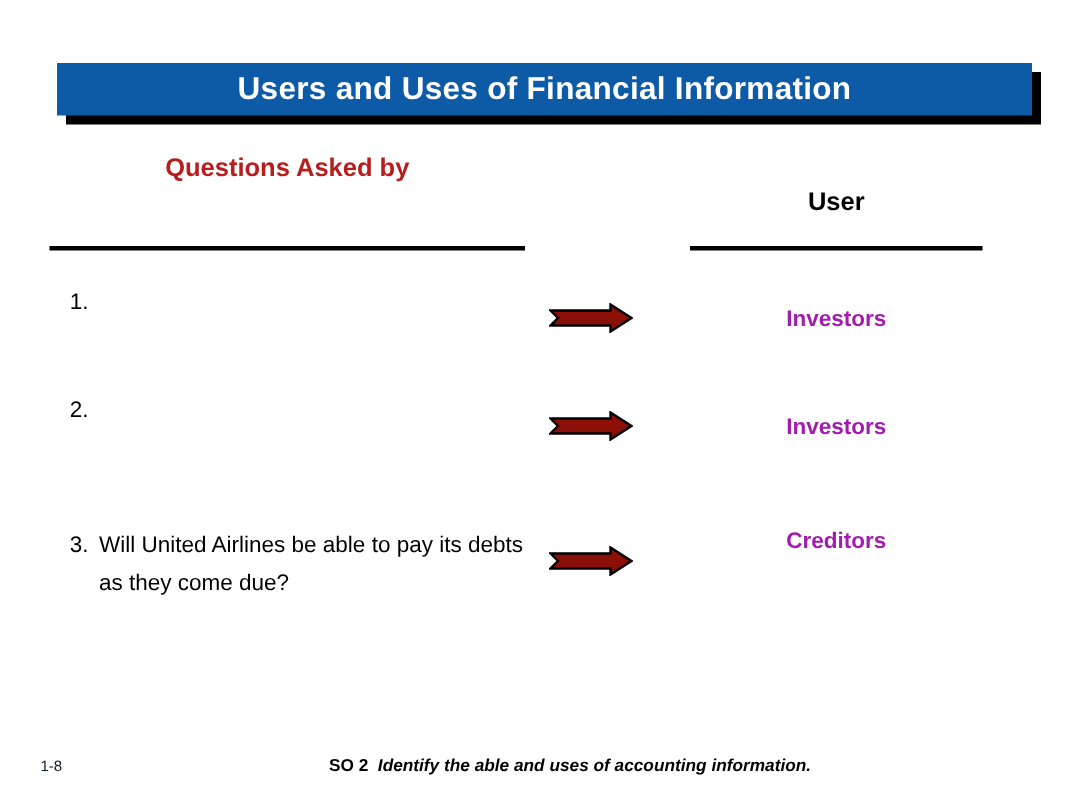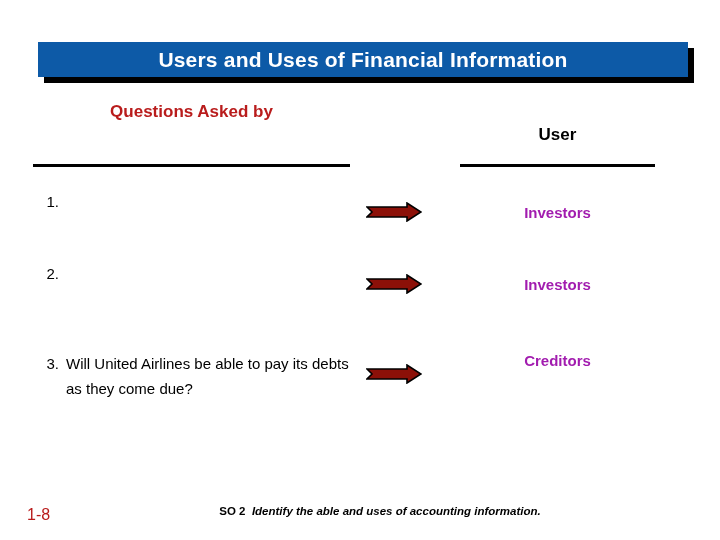--- a/index.html
+++ b/index.html
@@ -141,22 +141,22 @@
     font-size: 15px;
     font-weight: bold;
     color: #a21caf;
   }
 
   
   #page-marker {
     position: absolute;
     left: 27px;
     top: 506px;
-    font-size: 16px;
-    color: #b91c1c;
+    font-size: 10px;
+    color: #0f172a;
   }
   #footer-note {
     position: absolute;
     left: 0;
     top: 505px;
     width: 720px;
     text-align: center;
     font-size: 11.5px;
     white-space: nowrap;
   }

